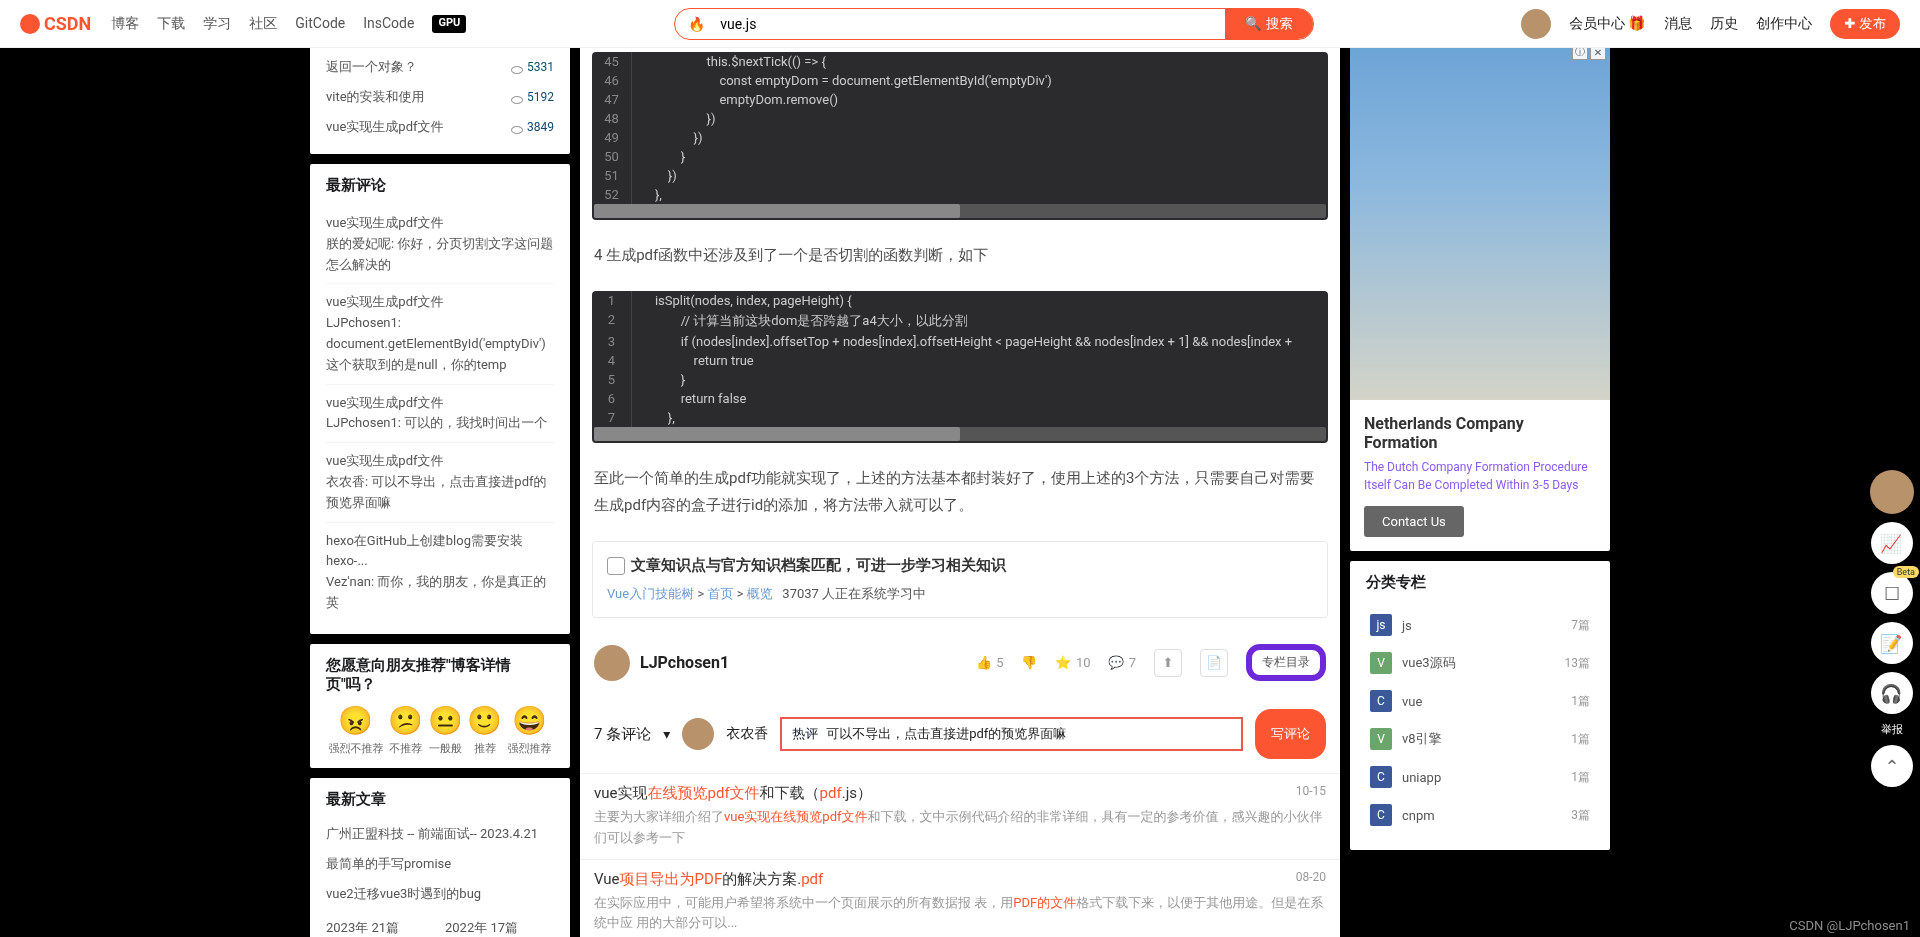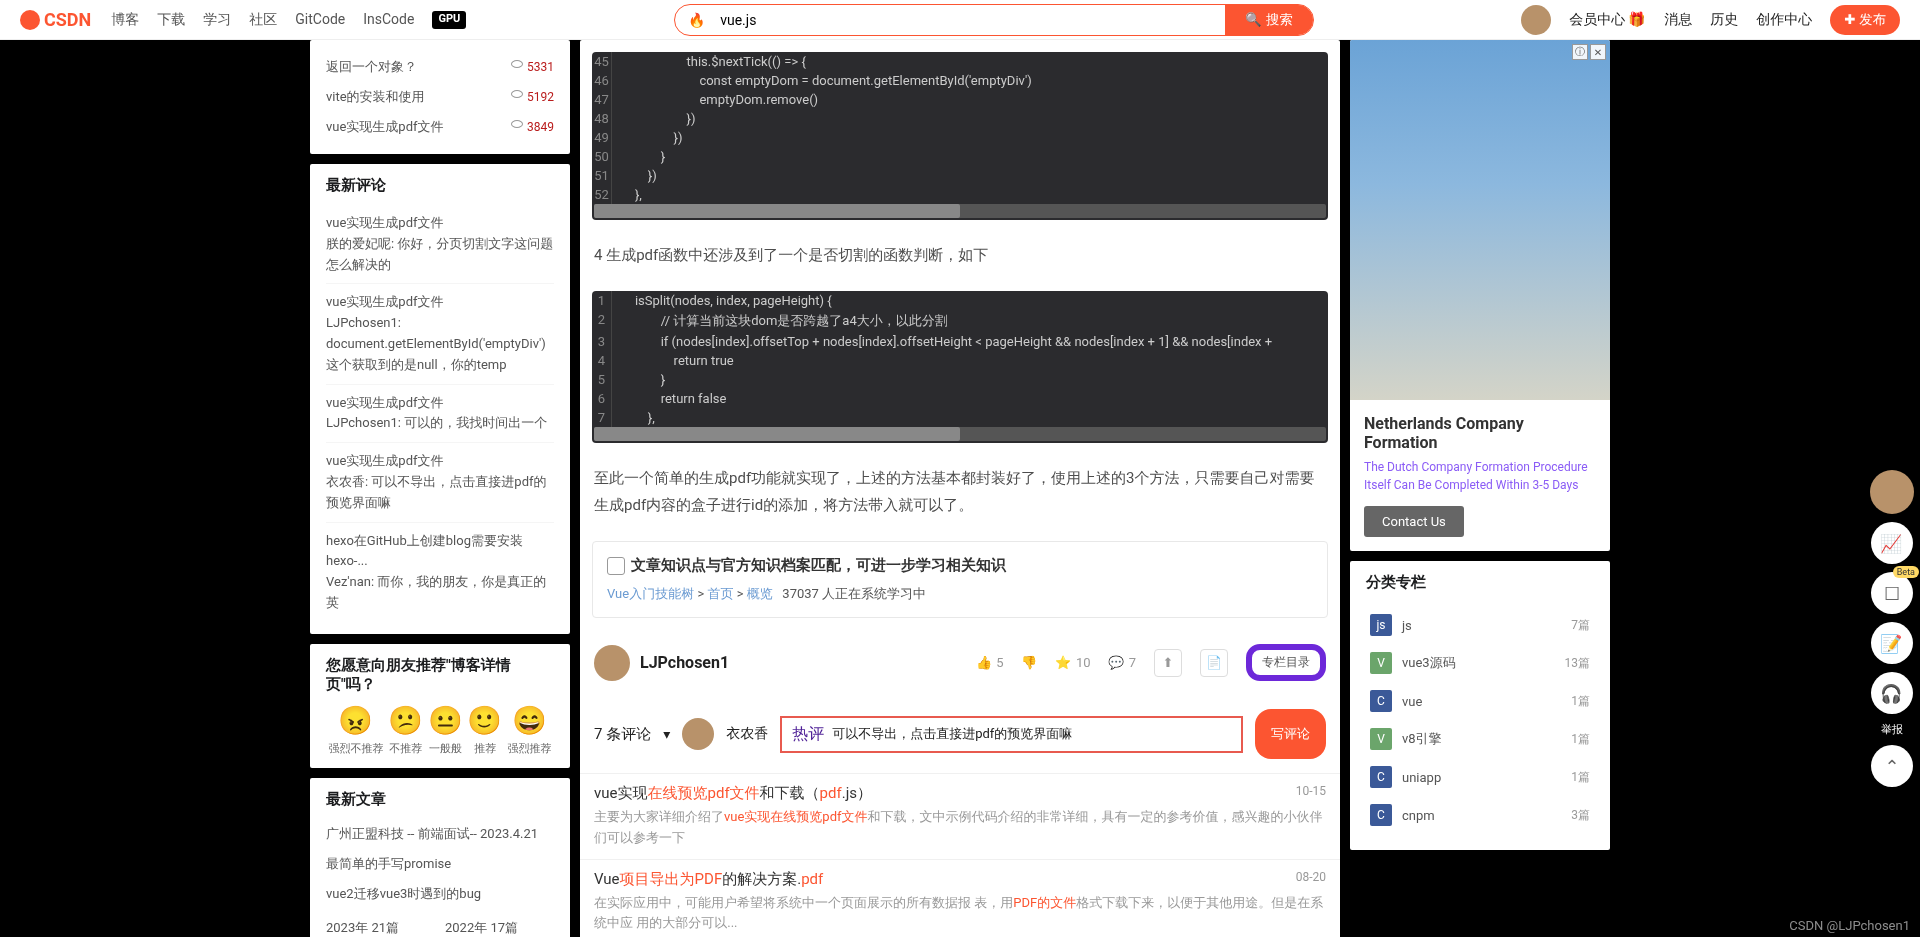--- a/index.html
+++ b/index.html
@@ -1,48 +1,48 @@
 <!DOCTYPE html>
 <html><head>
 <meta charset="utf-8">
 <style>
 *{margin:0;padding:0;box-sizing:border-box;font-family:-apple-system,BlinkMacSystemFont,"Segoe UI",Roboto,sans-serif}
 body{background:#000;color:#222;font-size:14px;overflow-x:hidden}
-.topbar{position:fixed;top:0;left:0;right:0;height:40px;background:#fff;display:flex;align-items:center;padding:0 20px;z-index:100;border-bottom:1px solid #eee}
+.topbar{position:fixed;top:0;left:0;right:0;height:48px;background:#fff;display:flex;align-items:center;padding:0 20px;z-index:100;border-bottom:1px solid #eee}
 .logo{color:#fc5531;font-weight:bold;font-size:18px;display:flex;align-items:center;gap:4px}
 .logo-icon{width:20px;height:20px;background:#fc5531;border-radius:50%;display:inline-block}
 .nav-links{display:flex;gap:18px;margin-left:20px}
 .nav-links a{color:#555;text-decoration:none;font-size:14px}
 .gpu-badge{background:#000;color:#fff;padding:1px 6px;border-radius:3px;font-size:11px;font-weight:bold}
 .search-wrap{flex:1;display:flex;justify-content:center}
 .search-box{display:flex;width:640px;border:1px solid #fc5531;border-radius:20px;overflow:hidden;height:32px}
 .search-input{flex:1;border:none;padding:0 14px;outline:none;font-size:14px}
 .fire{color:#fc5531;padding-left:14px;align-self:center}
 .search-btn{background:#fc5531;color:#fff;border:none;padding:0 20px;cursor:pointer;display:flex;align-items:center;gap:4px}
 .user-area{display:flex;align-items:center;gap:18px}
 .avatar-sm{width:30px;height:30px;border-radius:50%;background:#b8926a;display:inline-block}
 .publish-btn{background:#fc5531;color:#fff;border:none;padding:6px 14px;border-radius:16px;cursor:pointer;display:flex;align-items:center;gap:4px}
 .container{display:flex;gap:10px;max-width:1320px;margin:40px auto 0;padding:0 10px}
 .left-col{width:260px;display:flex;flex-direction:column;gap:10px}
 .panel{background:#fff;border-radius:2px;padding:12px 16px}
 .panel h3{font-size:15px;font-weight:bold;margin-bottom:10px;color:#1c1d1f}
 .side-item{padding:6px 0;display:flex;justify-content:space-between;align-items:center;color:#555;font-size:13px}
-.side-item .views{color:#b91c1c;font-size:12px;display:flex;align-items:flex-start;gap:4px}
+.side-item .views{color:#0c4a6e;font-size:12px;display:flex;align-items:flex-end;gap:4px}
 .eye{width:12px;height:8px;border:1px solid #999;border-radius:50%;display:inline-block}
 .comment-item{padding:8px 0;border-bottom:1px solid #f5f5f5;font-size:13px;line-height:1.6;color:#555}
 .comment-item a{color:#555;text-decoration:none;display:block}
 .comment-item:last-child{border-bottom:none}
 .emoji-row{display:flex;justify-content:space-around;margin-top:10px}
 .emoji-item{text-align:center;font-size:11px;color:#666}
 .emoji{font-size:28px;display:block;margin-bottom:4px}
 .year-grid{display:grid;grid-template-columns:1fr 1fr;gap:10px;margin-top:10px;font-size:13px;color:#555}
 .main-col{flex:1;background:#fff;border-radius:2px}
 .code-block{background:#2b2b2e;color:#ccc;margin:12px;border-radius:4px;overflow-x:auto;font-family:Consolas,monospace;font-size:13px;position:relative}
 .code-line{display:flex}
-.ln{width:20px;text-align:center;color:#888;user-select:none;border-right:1px solid #444;padding:2px 0;flex-shrink:0}
+.ln{width:40px;text-align:center;color:#888;user-select:none;border-right:1px solid #444;padding:2px 0;flex-shrink:0}
 .lc{padding:2px 10px;white-space:pre}
 .hscroll{height:14px;background:#555;margin:0 2px 2px;border-radius:2px;position:relative}
 .hscroll::after{content:"";position:absolute;left:0;width:50%;height:100%;background:#888;border-radius:2px}
 .para{padding:10px 14px;color:#4d4d4d;line-height:1.8;font-size:15px}
 .knowledge-box{margin:12px;border:1px solid #e8e8e8;border-radius:4px;padding:14px}
 .knowledge-box h4{font-size:15px;color:#333;margin-bottom:10px;display:flex;align-items:center;gap:6px}
 .kn-icon{width:18px;height:18px;border:1px solid #999;border-radius:3px;display:inline-block}
 .breadcrumb{font-size:13px;color:#555}
 .breadcrumb a{color:#6b9bd2;text-decoration:none}
 .breadcrumb span{color:#555}
@@ -50,21 +50,21 @@
 .author-avatar{width:36px;height:36px;border-radius:50%;background:#b8926a}
 .author-name{font-weight:bold;font-size:16px;flex:1}
 .stats{display:flex;gap:18px;align-items:center;color:#999;font-size:13px}
 .stat{display:flex;align-items:center;gap:4px}
 .action-btn{border:6px solid #6d28d9;background:#fff;padding:4px 10px;border-radius:14px;font-size:12px;color:#555;cursor:pointer}
 .sq-btn{width:28px;height:28px;border:1px solid #ddd;border-radius:4px;display:flex;align-items:center;justify-content:center;color:#999;cursor:pointer}
 .comment-section{padding:14px;display:flex;align-items:center;gap:12px}
 .comment-count{font-size:15px}
 .cavatar{width:32px;height:32px;border-radius:50%;background:#b8926a}
 .highlight-box{border:2px solid #e85a4f;padding:6px 10px;flex:1;display:flex;align-items:center;gap:8px;font-size:13px}
-.hot-tag{color:#4c1d95;font-size:16px}
+.hot-tag{color:#0f172a;font-size:13px}
 .write-btn{background:#fc5531;color:#fff;border:none;padding:16px 16px;border-radius:16px;cursor:pointer;font-size:13px}
 .related{padding:10px 14px;border-top:1px solid #f0f0f0}
 .rel-title{font-size:15px;color:#333}
 .rel-title .orange{color:#fc5531}
 .rel-desc{font-size:13px;color:#999;margin-top:4px;line-height:1.6}
 .rel-date{float:right;color:#999;font-size:12px}
 .right-col{width:260px;display:flex;flex-direction:column;gap:10px}
 .ad-panel{background:#fff;border-radius:2px;overflow:hidden;position:relative}
 .ad-img{height:360px;background:linear-gradient(to bottom,#6ba3d6 0%,#8cb8de 40%,#d4d4c8 100%);position:relative}
 .ad-close{position:absolute;top:4px;right:4px;display:flex;gap:2px}

